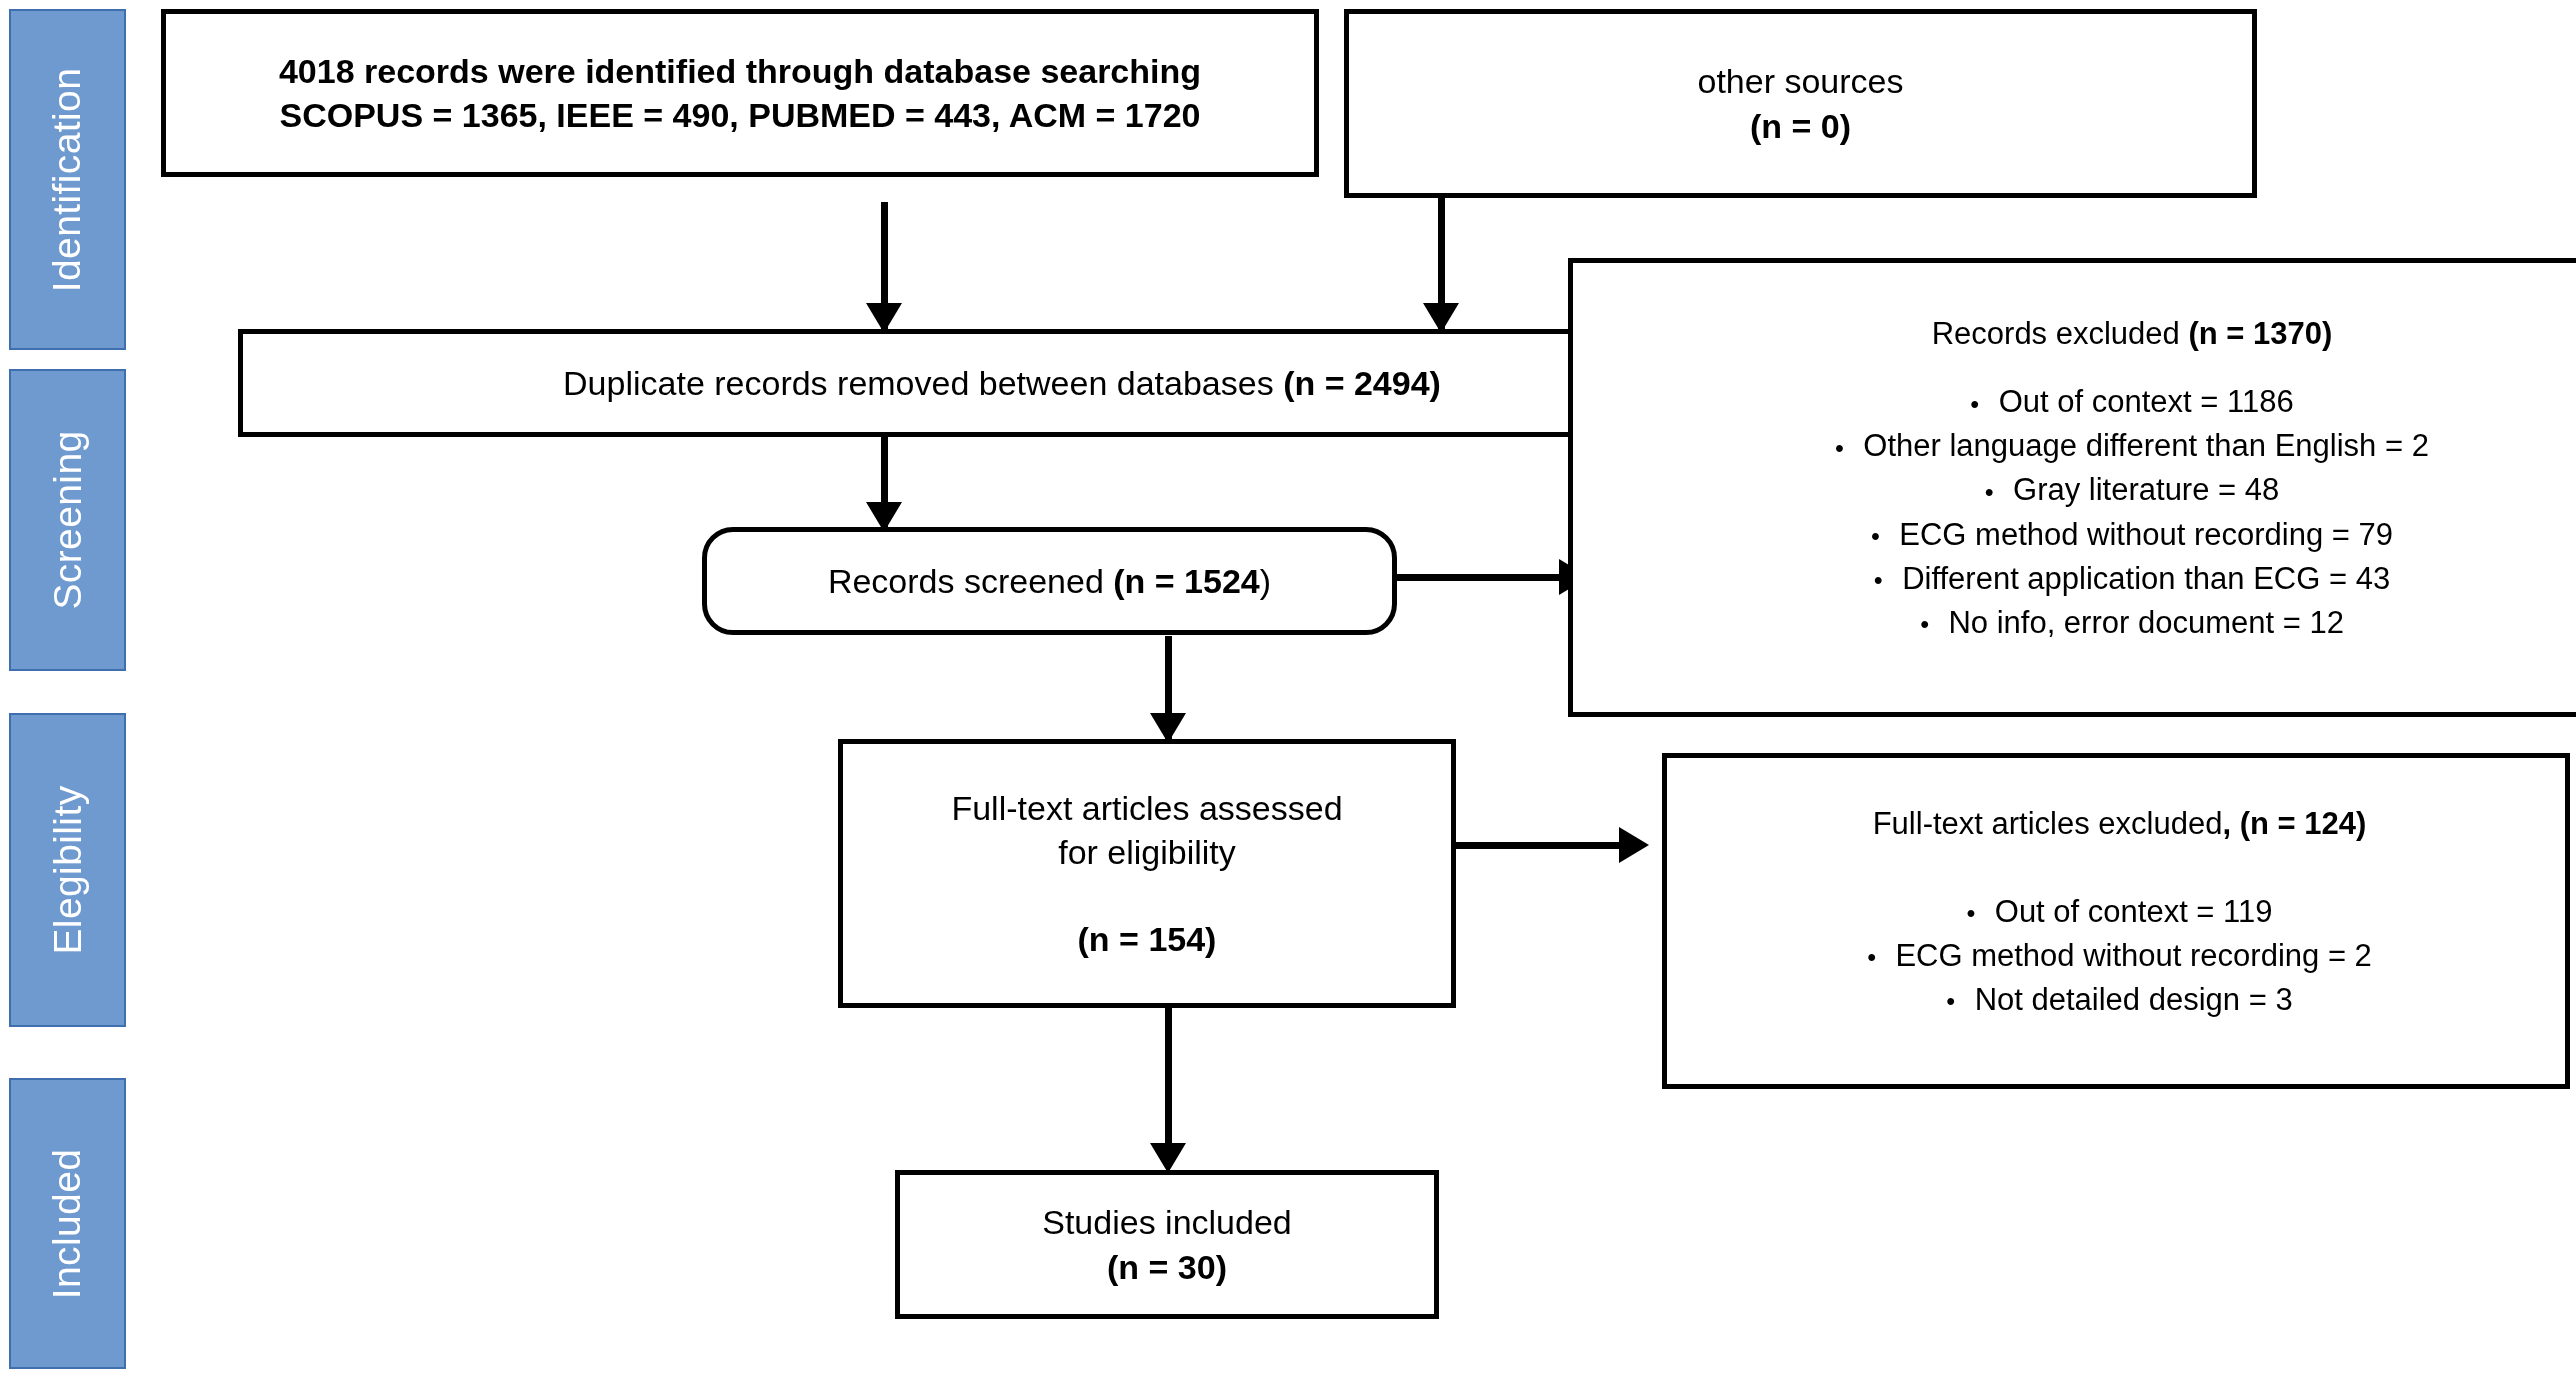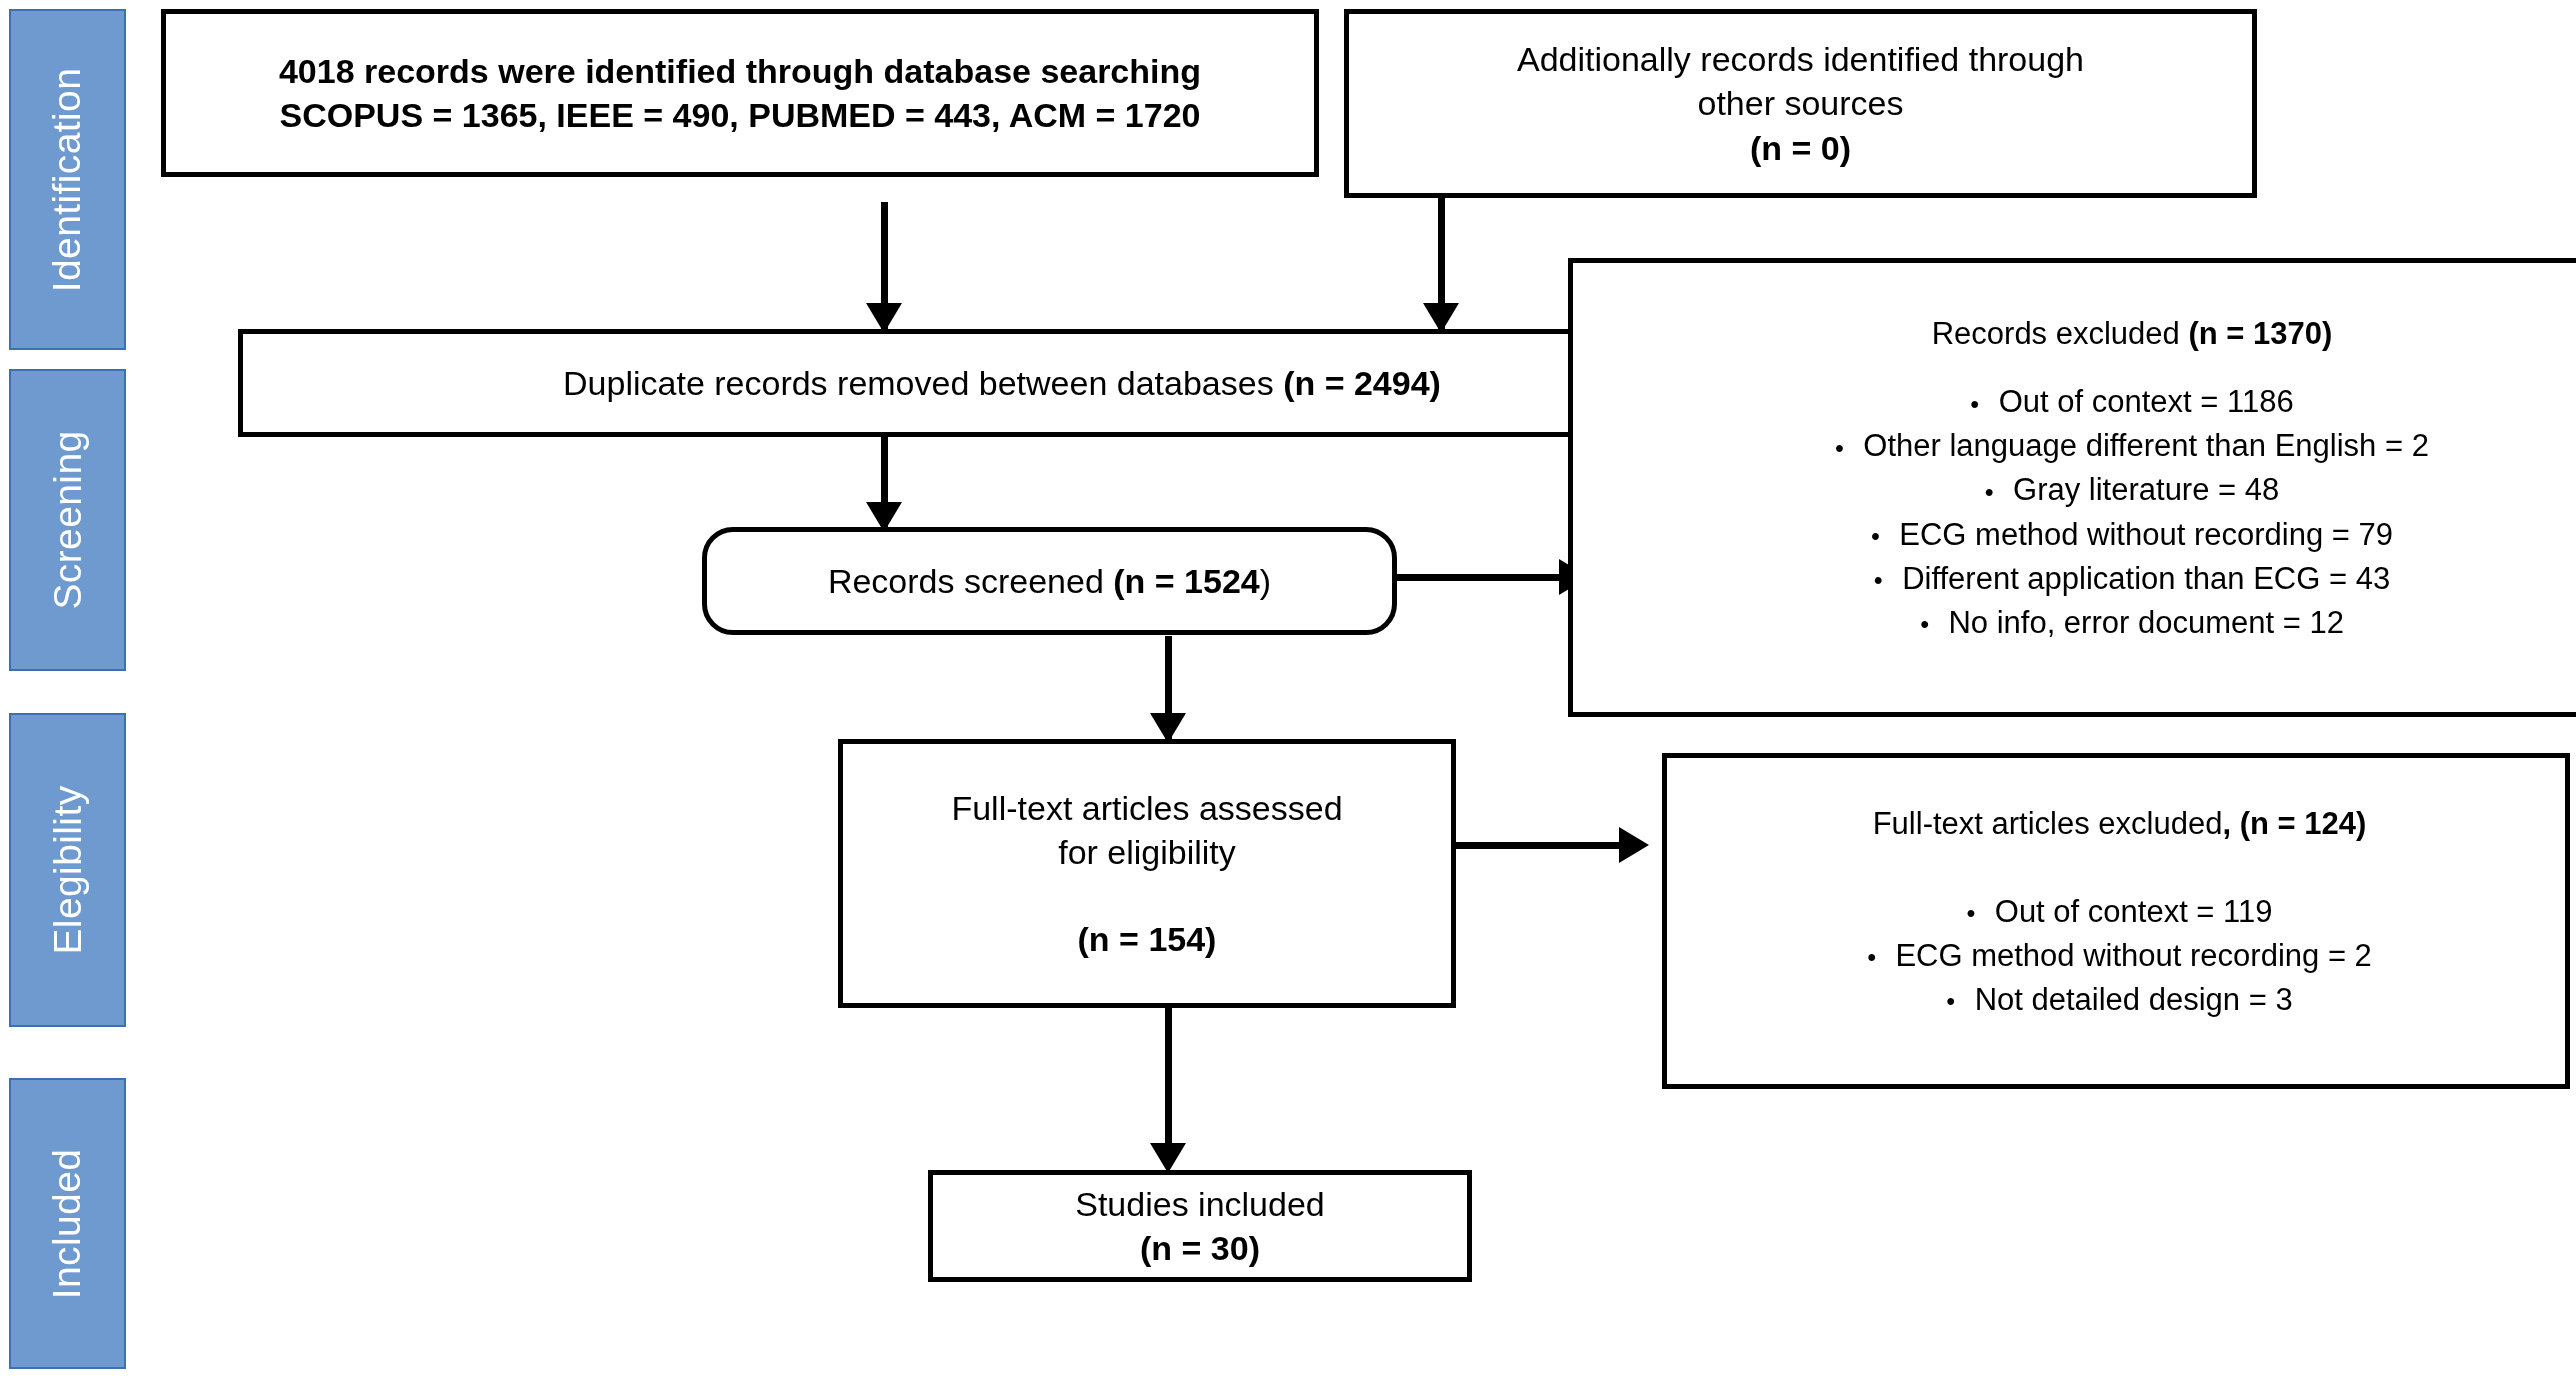--- a/index.html
+++ b/index.html
@@ -133,21 +133,20 @@
   <div class="stage" style="left:9px; top:1078px; width:117px; height:291px;">
     <span class="stage-label">Included</span>
   </div>
 
   <div class="node bold fs-lg" style="left:161px; top:9px; width:1158px; height:168px;">
     <span class="line">4018 records were identified through database searching</span>
     <span class="line">SCOPUS = 1365, IEEE = 490,  PUBMED = 443, ACM = 1720</span>
   </div>
 
   <div class="node fs-lg" style="left:1344px; top:9px; width:913px; height:189px;">
-    <span class="line">Additionally records identified  through</span>
     <span class="line">other sources</span>
     <span class="line b">(n = 0)</span>
   </div>
 
   <div class="vline" style="left:881px; top:202px; width:6.7px; height:127px;"></div>
   <div class="arrow-down" style="left:866px; top:303px;"></div>
 
   <div class="vline" style="left:1438px; top:198px; width:6.7px; height:131px;"></div>
   <div class="arrow-down" style="left:1423px; top:303px;"></div>
 
@@ -202,19 +201,19 @@
     <ul class="bullets">
       <li><span class="dot">•</span><span>Out of context = 119</span></li>
       <li><span class="dot">•</span><span>ECG method without recording = 2</span></li>
       <li><span class="dot">•</span><span>Not detailed design = 3</span></li>
     </ul>
   </div>
 
   <div class="vline" style="left:1165px; top:1008px; width:6.7px; height:149px;"></div>
   <div class="arrow-down" style="left:1150px; top:1143px;"></div>
 
-  <div class="node fs-lg" style="left:895px; top:1170px; width:544px; height:112px;margin-left:33px;">
+  <div class="node fs-lg" style="left:895px; top:1170px; width:544px; height:149px;">
     <span class="line">Studies included</span>
     <span class="line b">(n = 30)</span>
   </div>
 
 </div>
 
 
 </body></html>

